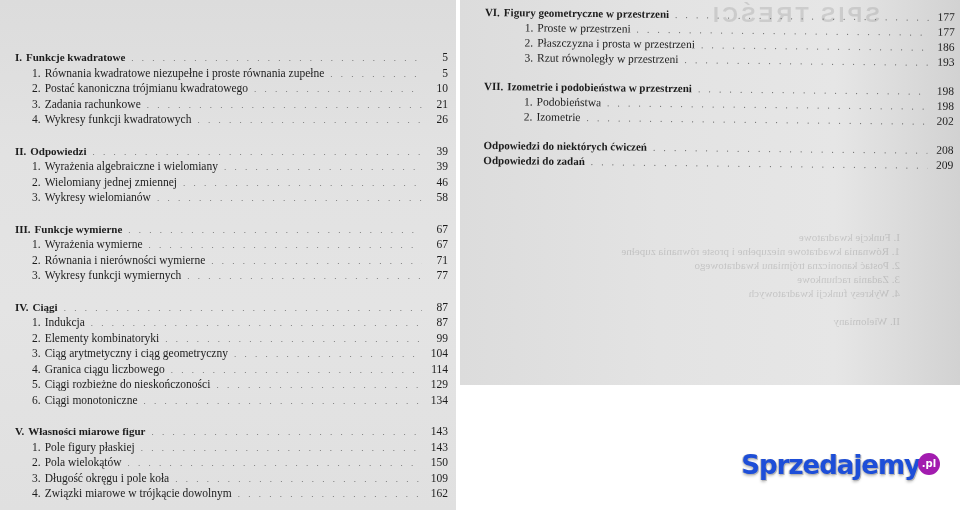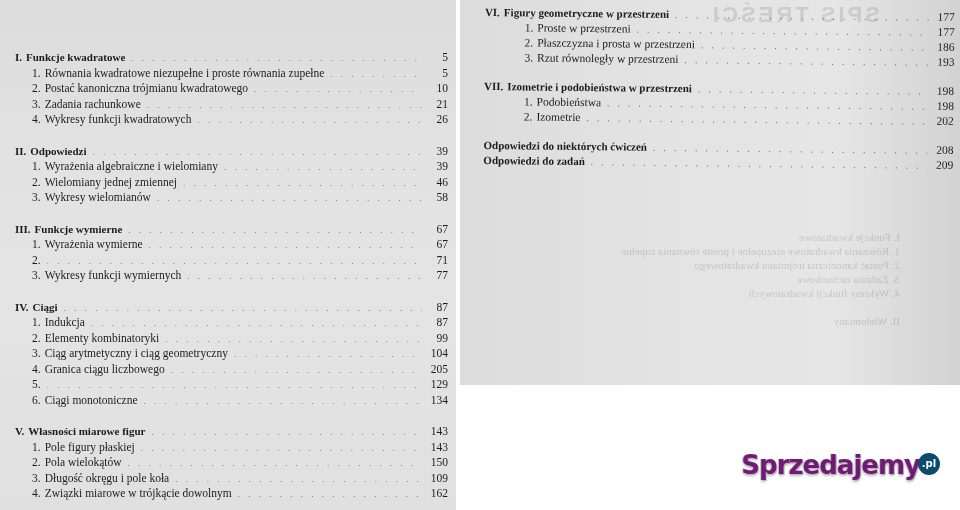--- a/index.html
+++ b/index.html
@@ -49,27 +49,27 @@
     .showthrough div { height: 14px; line-height: 14px; padding-left: 60px; white-space: nowrap; }
     .ghost-title {
       position: absolute; left: 250px; top: 2px; font-size: 22px; font-weight: bold;
       letter-spacing: 3px; opacity: 0.12; transform: scaleX(-1); color: #222;
       font-family: "Liberation Sans", sans-serif;
     }
 
     .watermark {
       position: absolute; right: 40px; top: 450px;
       font-family: "DejaVu Sans", sans-serif; font-size: 26px; font-weight: bold;
-      color: #701a75; letter-spacing: -1px;
+      color: #1d4ed8; letter-spacing: -1px;
       text-shadow: 1px 1px 0 #b5b5b5, -1px 0 0 #c8c8c8, 0 2px 3px #bbbbbb;
       text-align: center;
     }
     .watermark-badge {
       position: absolute; right: 20px; top: 453px; width: 22px; height: 22px;
-      border-radius: 50%; background: #0c4a6e; color: #fff;
+      border-radius: 50%; background: #a21caf; color: #fff;
       font-family: "DejaVu Sans", sans-serif; font-size: 10px; font-weight: bold;
       text-align: center; line-height: 22px;
     }
   </style>
 </head>
 <body>
 
 <div class="page-left">
   <div class="toc left-toc">
 
@@ -141,20 +141,21 @@
         <span class="pg">67</span>
       </div>
       <div class="row sub">
           <span class="num">1.</span>
           <span class="title">Wyrażenia wymierne</span>
           <span class="leader"></span>
           <span class="pg">67</span>
         </div>
       <div class="row sub">
           <span class="num">2.</span>
+          <span class="title">Równania i nierówności wymierne</span>
           <span class="leader"></span>
           <span class="pg">71</span>
         </div>
       <div class="row sub">
           <span class="num">3.</span>
           <span class="title">Wykresy funkcji wymiernych</span>
           <span class="leader"></span>
           <span class="pg">77</span>
         </div>
     </div>
@@ -181,24 +182,25 @@
       <div class="row sub">
           <span class="num">3.</span>
           <span class="title">Ciąg arytmetyczny i ciąg geometryczny</span>
           <span class="leader"></span>
           <span class="pg">104</span>
         </div>
       <div class="row sub">
           <span class="num">4.</span>
           <span class="title">Granica ciągu liczbowego</span>
           <span class="leader"></span>
-          <span class="pg">205</span>
+          <span class="pg">114</span>
         </div>
       <div class="row sub">
           <span class="num">5.</span>
+          <span class="title">Ciągi rozbieżne do nieskończoności</span>
           <span class="leader"></span>
           <span class="pg">129</span>
         </div>
       <div class="row sub">
           <span class="num">6.</span>
           <span class="title">Ciągi monotoniczne</span>
           <span class="leader"></span>
           <span class="pg">134</span>
         </div>
     </div>

